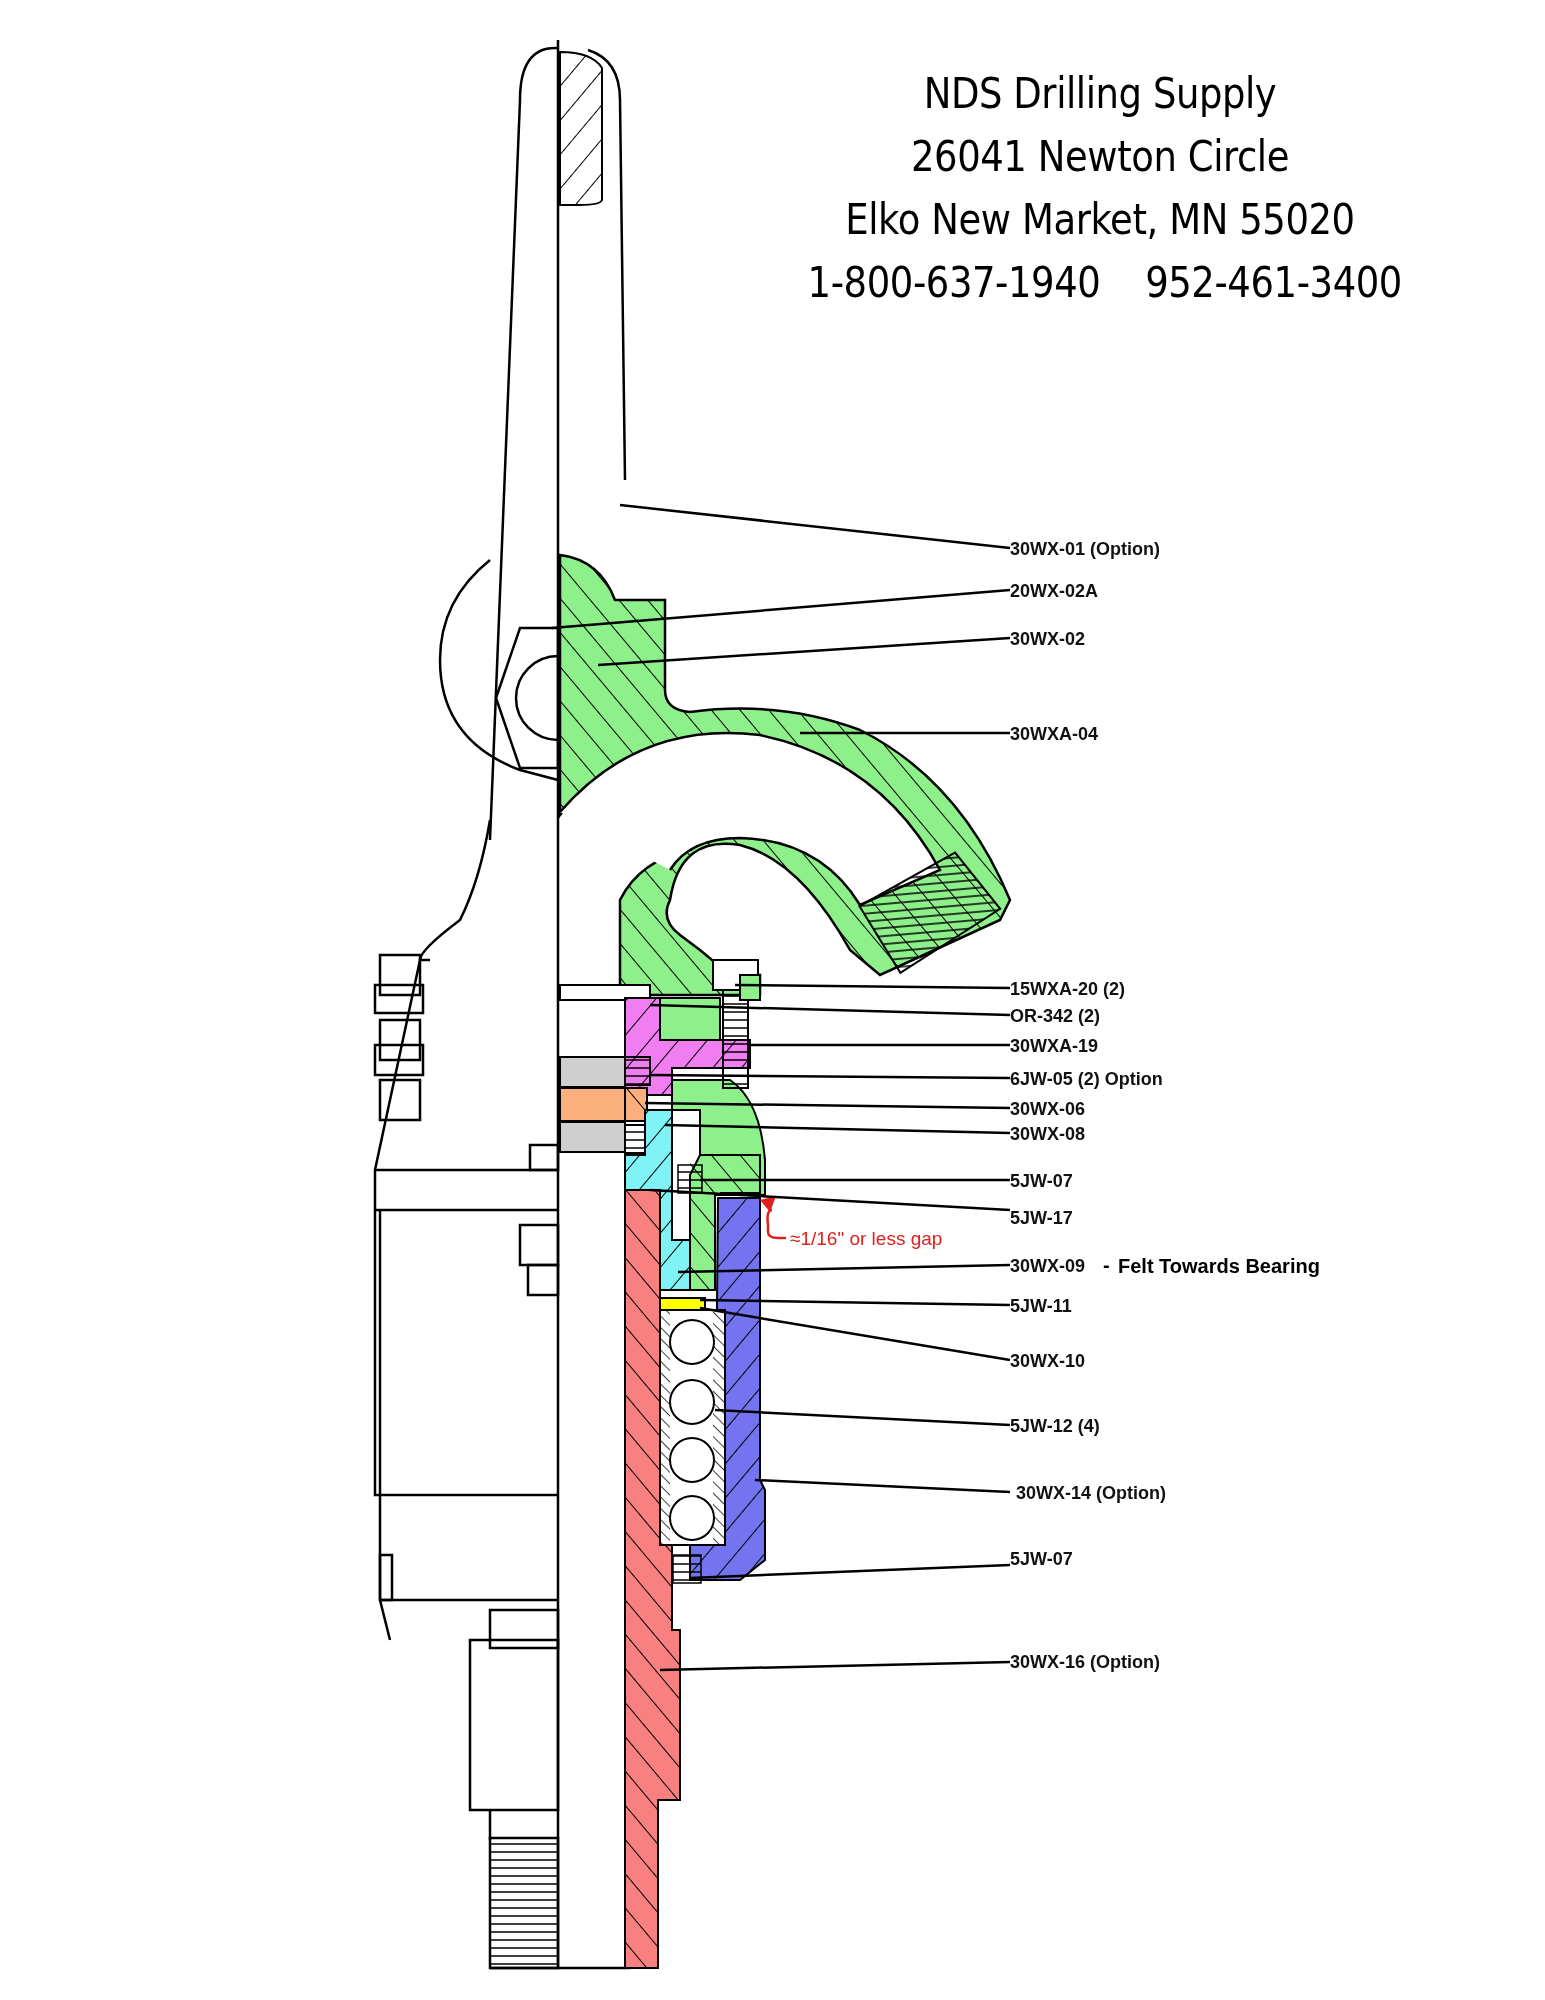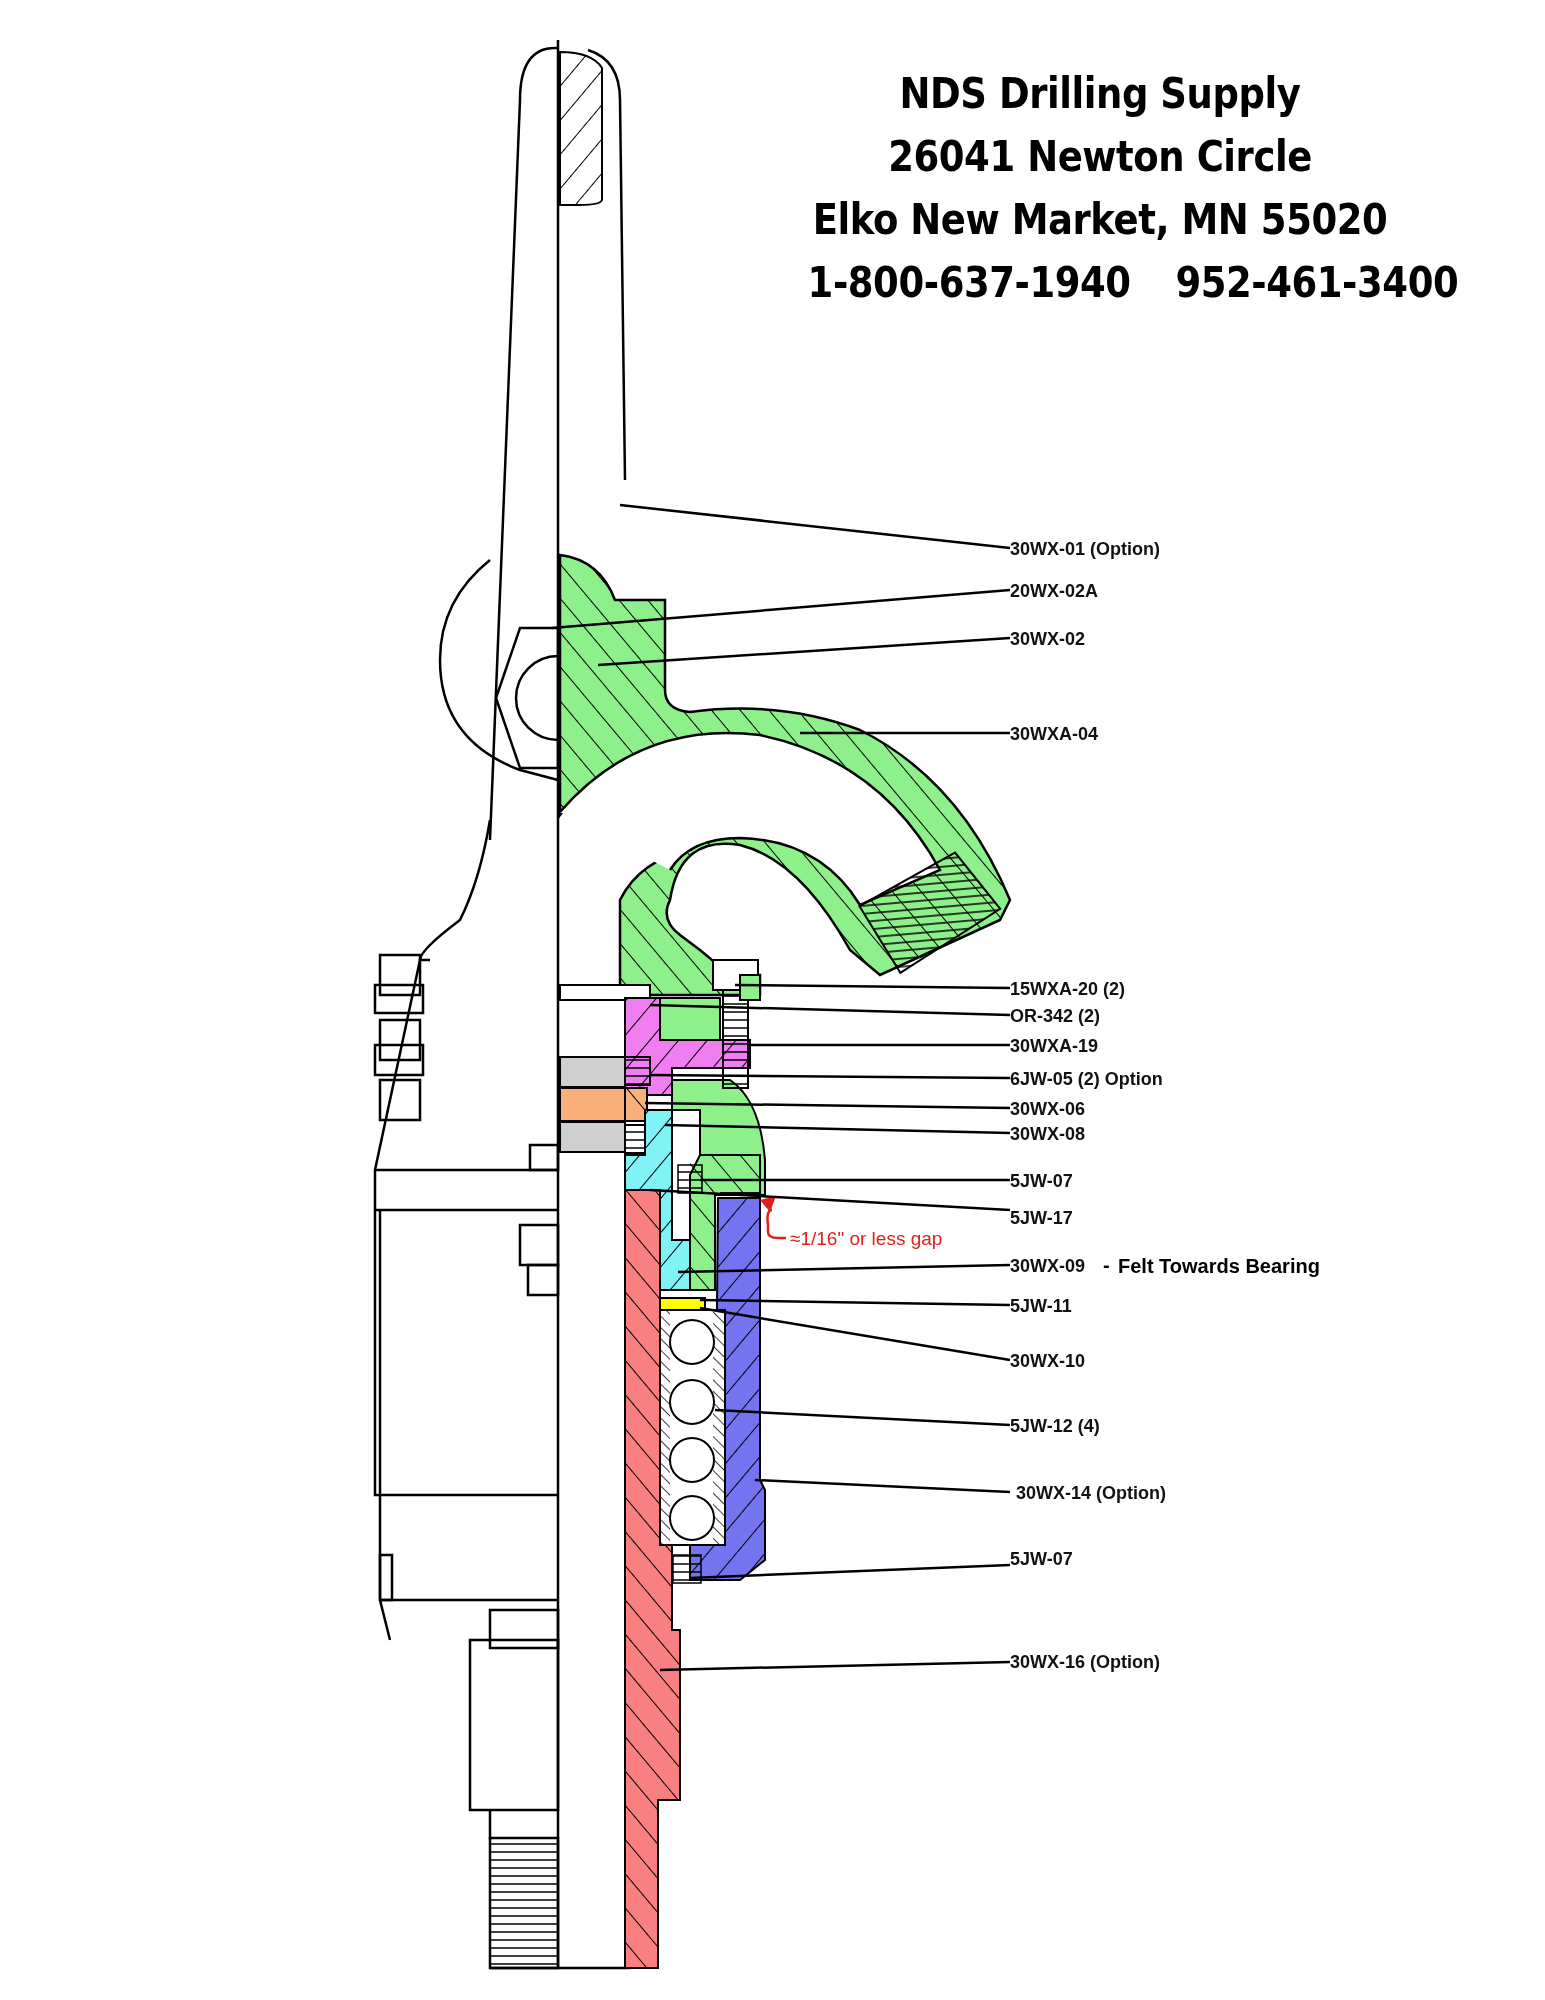--- a/index.html
+++ b/index.html
@@ -1,17 +1,17 @@
 <!DOCTYPE html>
 <html><head>
 <meta charset="utf-8">
 <style>
   html, body { margin: 0; padding: 0; background: #ffffff; }
   body { width: 1545px; height: 2000px; position: relative; overflow: hidden; font-family: "Liberation Sans", sans-serif; }
-  .header { position: absolute; left: 760px; top: 62px; width: 680px; text-align: center; font-family: "DejaVu Sans", sans-serif; font-weight: bold; color: #000; }
+  .header { position: absolute; left: 760px; top: 62px; width: 680px; text-align: center; font-family: "DejaVu Sans", sans-serif; font-weight: normal; color: #000; }
   .header div { font-size: 43px; line-height: 63px; letter-spacing: -0.5px; transform: scaleX(0.86); transform-origin: center; white-space: nowrap; }
   .header .phones span { display: inline-block; }
   .header .phones span + span { margin-left: 52px; }
   svg.drawing { position: absolute; left: 0; top: 0; }
   .lbl { font-family: "Liberation Sans", sans-serif; font-weight: bold; font-size: 18px; fill: #111; }
   .note { font-family: "Liberation Sans", sans-serif; font-size: 19px; fill: #e0201a; }
   .felt { font-family: "Liberation Sans", sans-serif; font-weight: 900; font-size: 20px; fill: #000; }
 </style>
 </head>
 <body>

